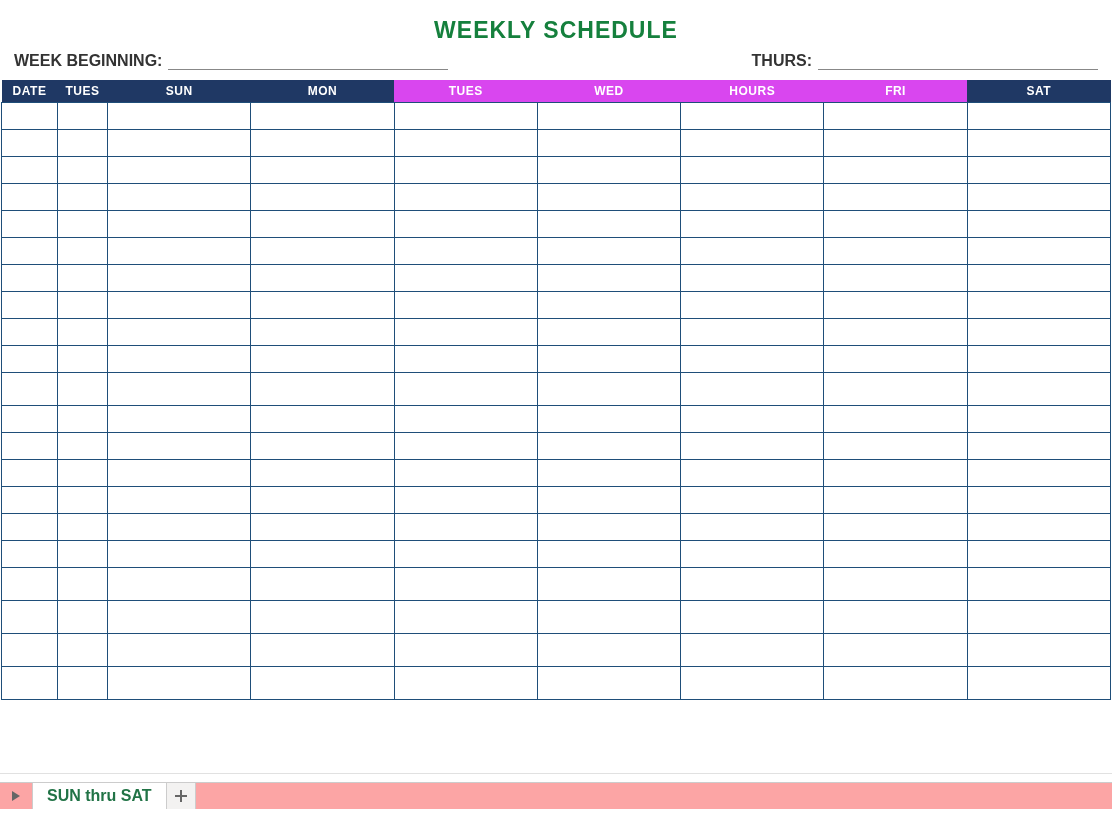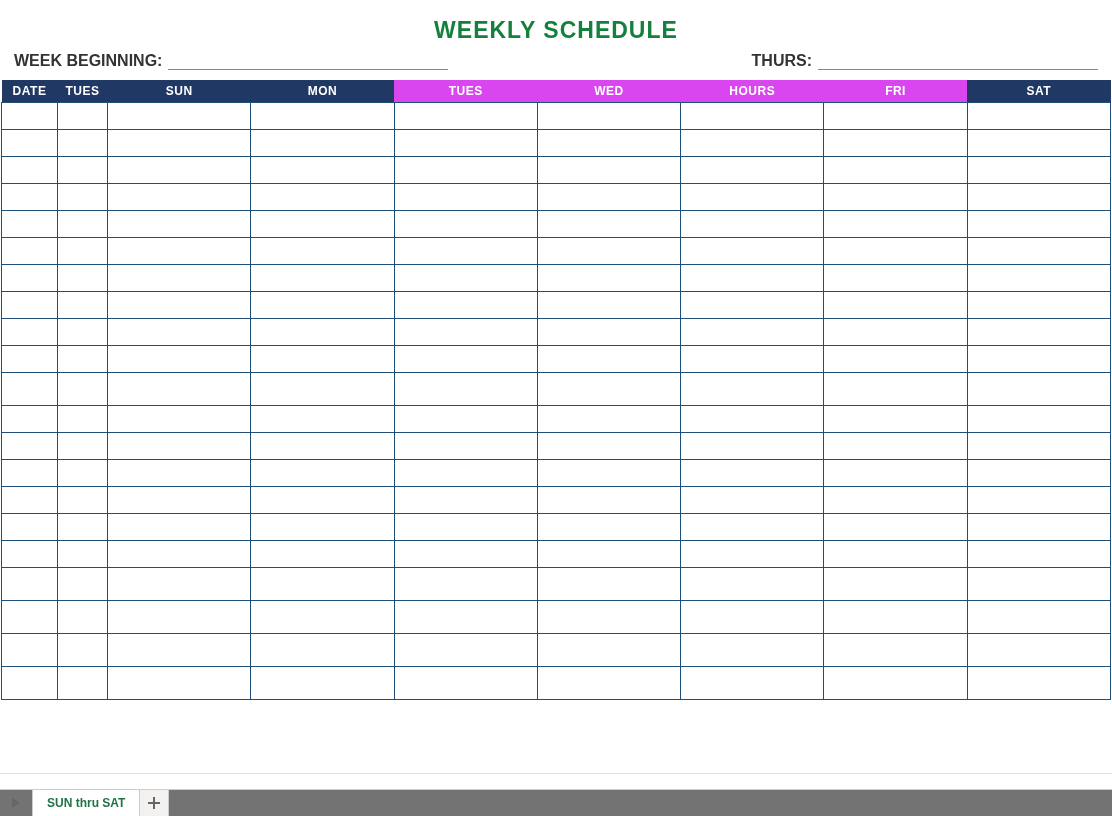--- a/index.html
+++ b/index.html
@@ -12,21 +12,21 @@
 #nm{width:280px}
 .grid{border-collapse:collapse;table-layout:fixed;width:calc(100% - 2px);margin:4px 1px}
 .grid th{color:#fff;font-weight:bold;font-size:12px;padding:4px 0;text-align:center;font-family:"Arial Narrow",Arial,sans-serif;letter-spacing:.5px}
 .dark{background:#1f3864}
 .blue{background:#d946ef}
 .grid td{border:1px solid #1f4e79;height:24px}
 .tall td{height:30px}
 .date-col{width:56px}
 .hours-col{width:50px}
 .day-col{width:auto}
-.tab-bar{position:absolute;bottom:0;left:0;right:0;height:26px;border-top:1px solid #ccc;background:#737373;display:flex;align-items:stretch;font-size:12px}
+.tab-bar{position:absolute;bottom:7px;left:0;right:0;height:26px;border-top:1px solid #ccc;background:#fca5a5;display:flex;align-items:stretch;font-size:16px}
 .tab-nav{width:32px;display:flex;align-items:center;justify-content:center;color:#666;border-right:1px solid #ccc}
 .tab{display:flex;align-items:center;padding:0 14px;background:#fff;border-right:1px solid #ccc;color:#217346;font-weight:bold}
 .tab-add{width:28px;display:flex;align-items:center;justify-content:center;color:#666;border-right:1px solid #ccc;background:#f3f2f1}
 .scroll-edge{position:absolute;left:0;bottom:26px;right:0;height:16px;border-top:1px solid #e1e1e1}
 </style>
 </head>
 <body>
 
 <div class="title">WEEKLY SCHEDULE</div>
 

